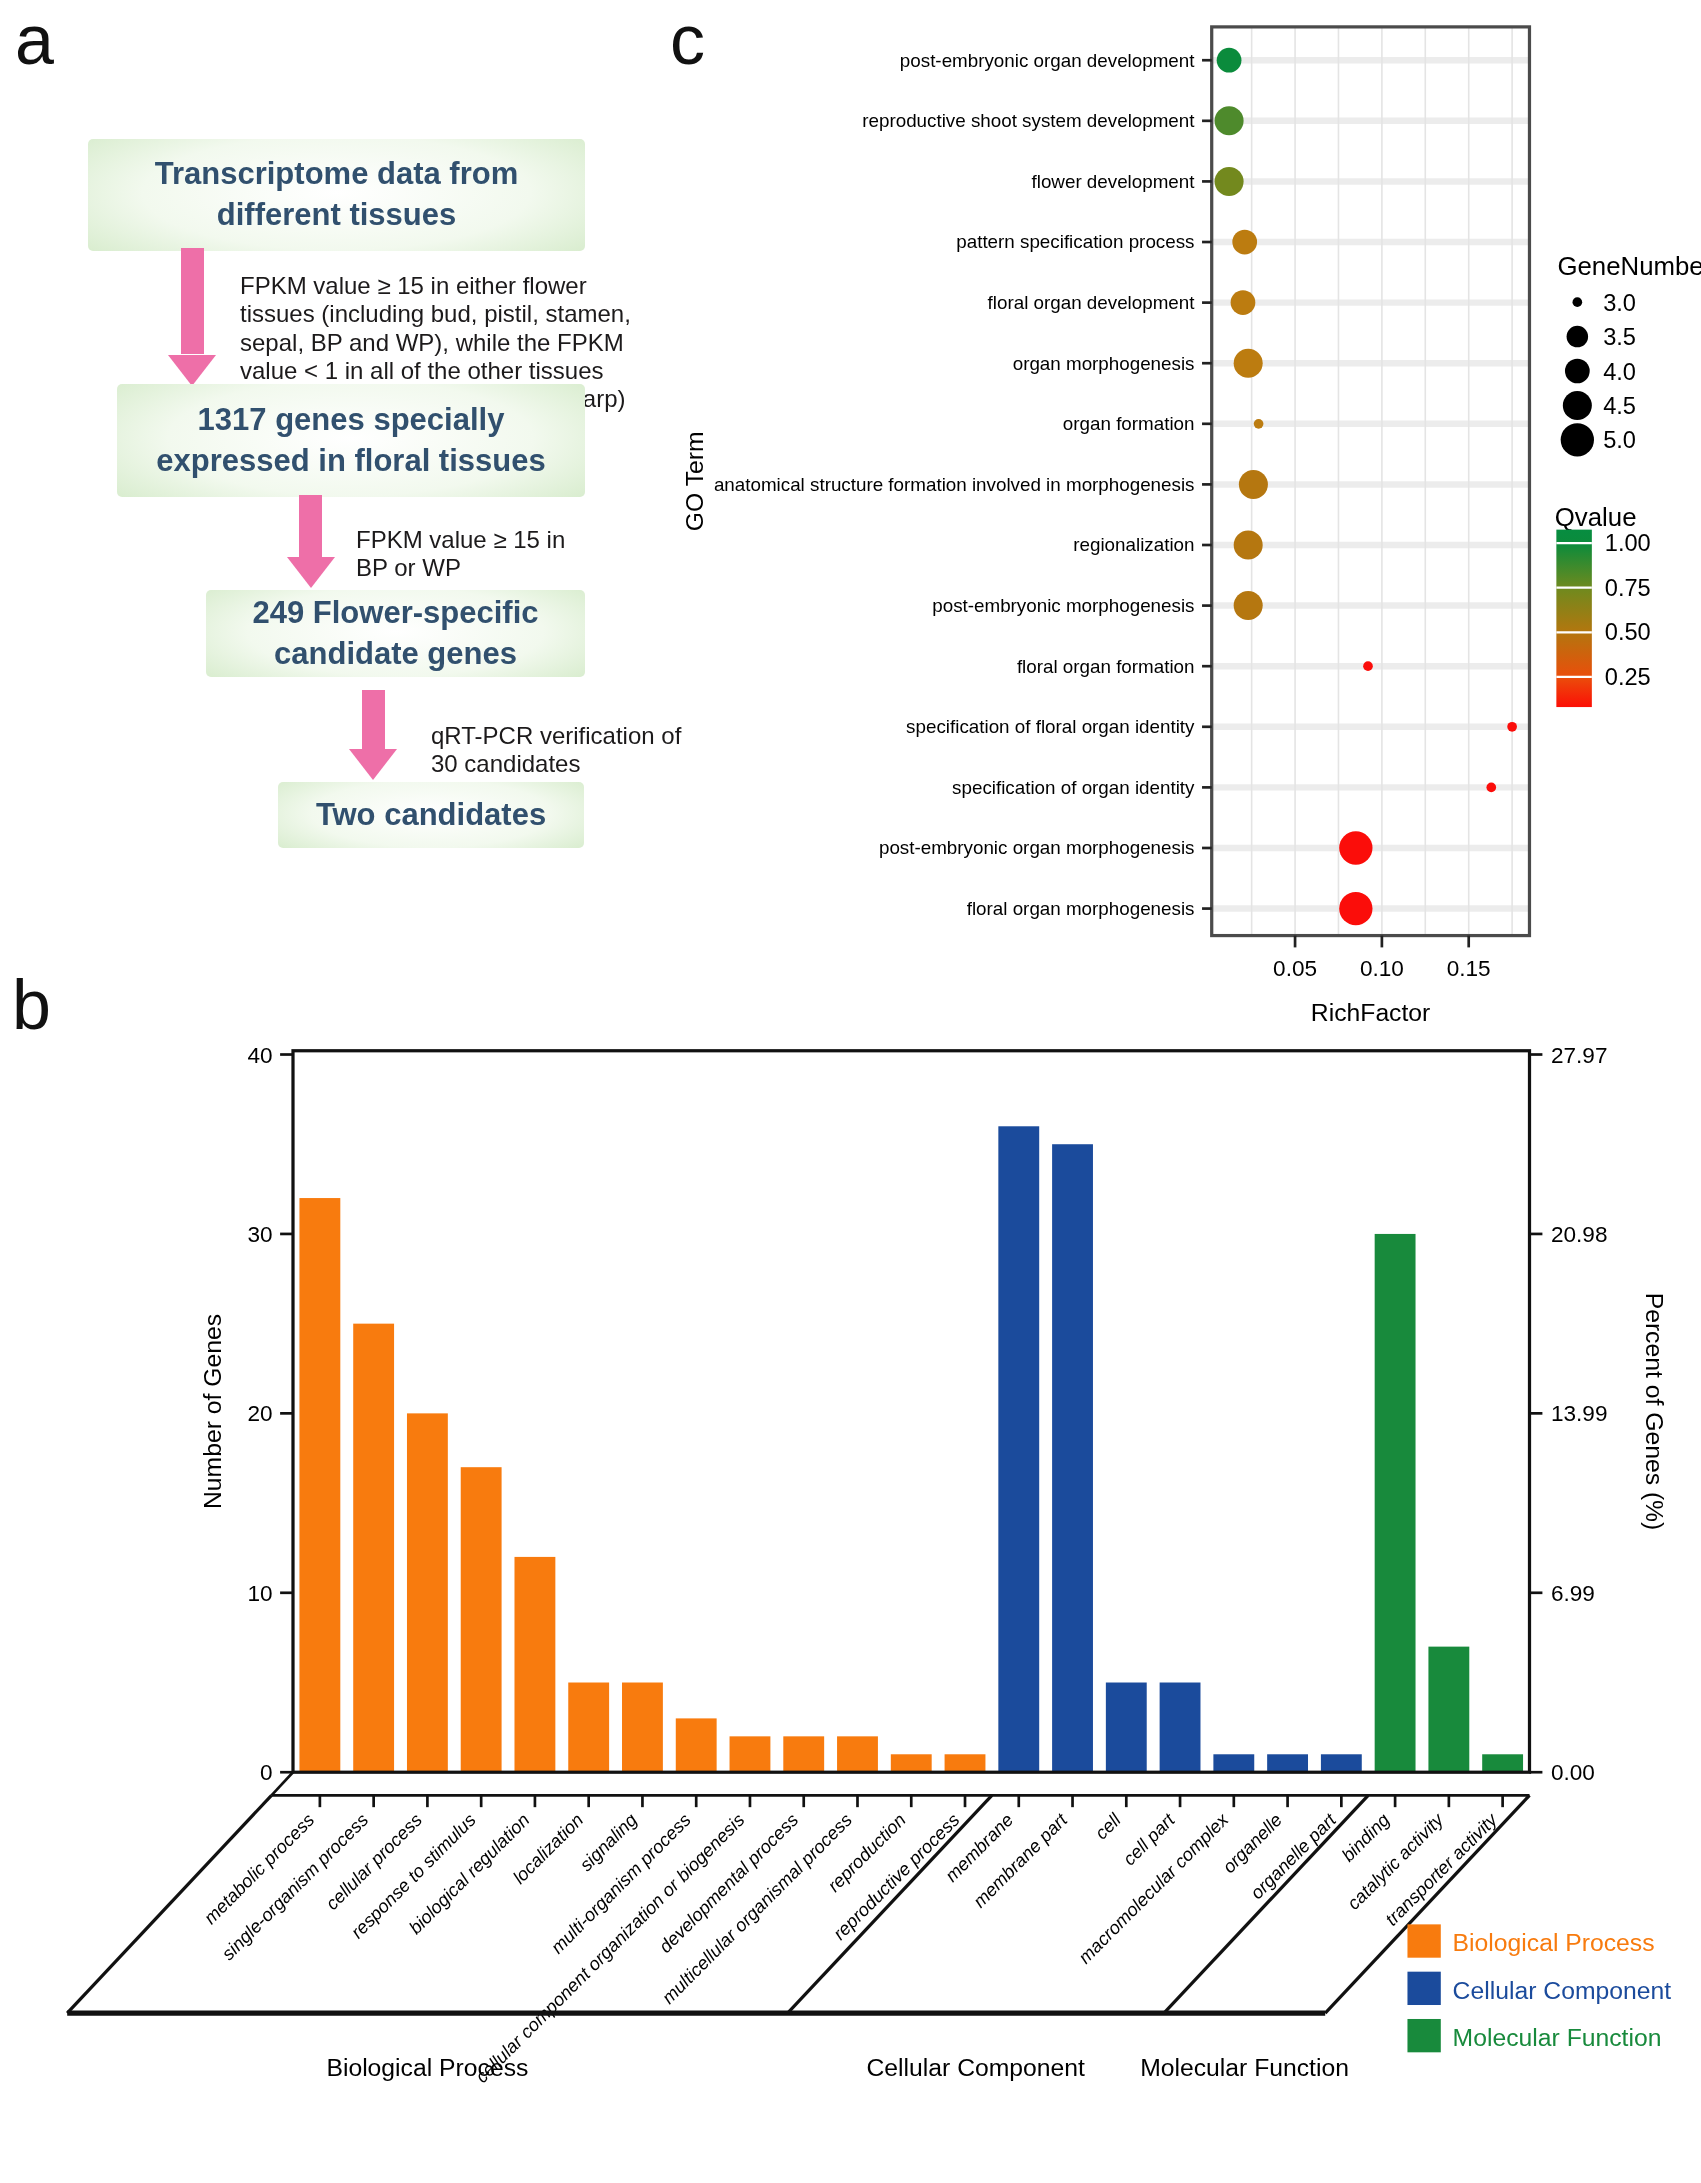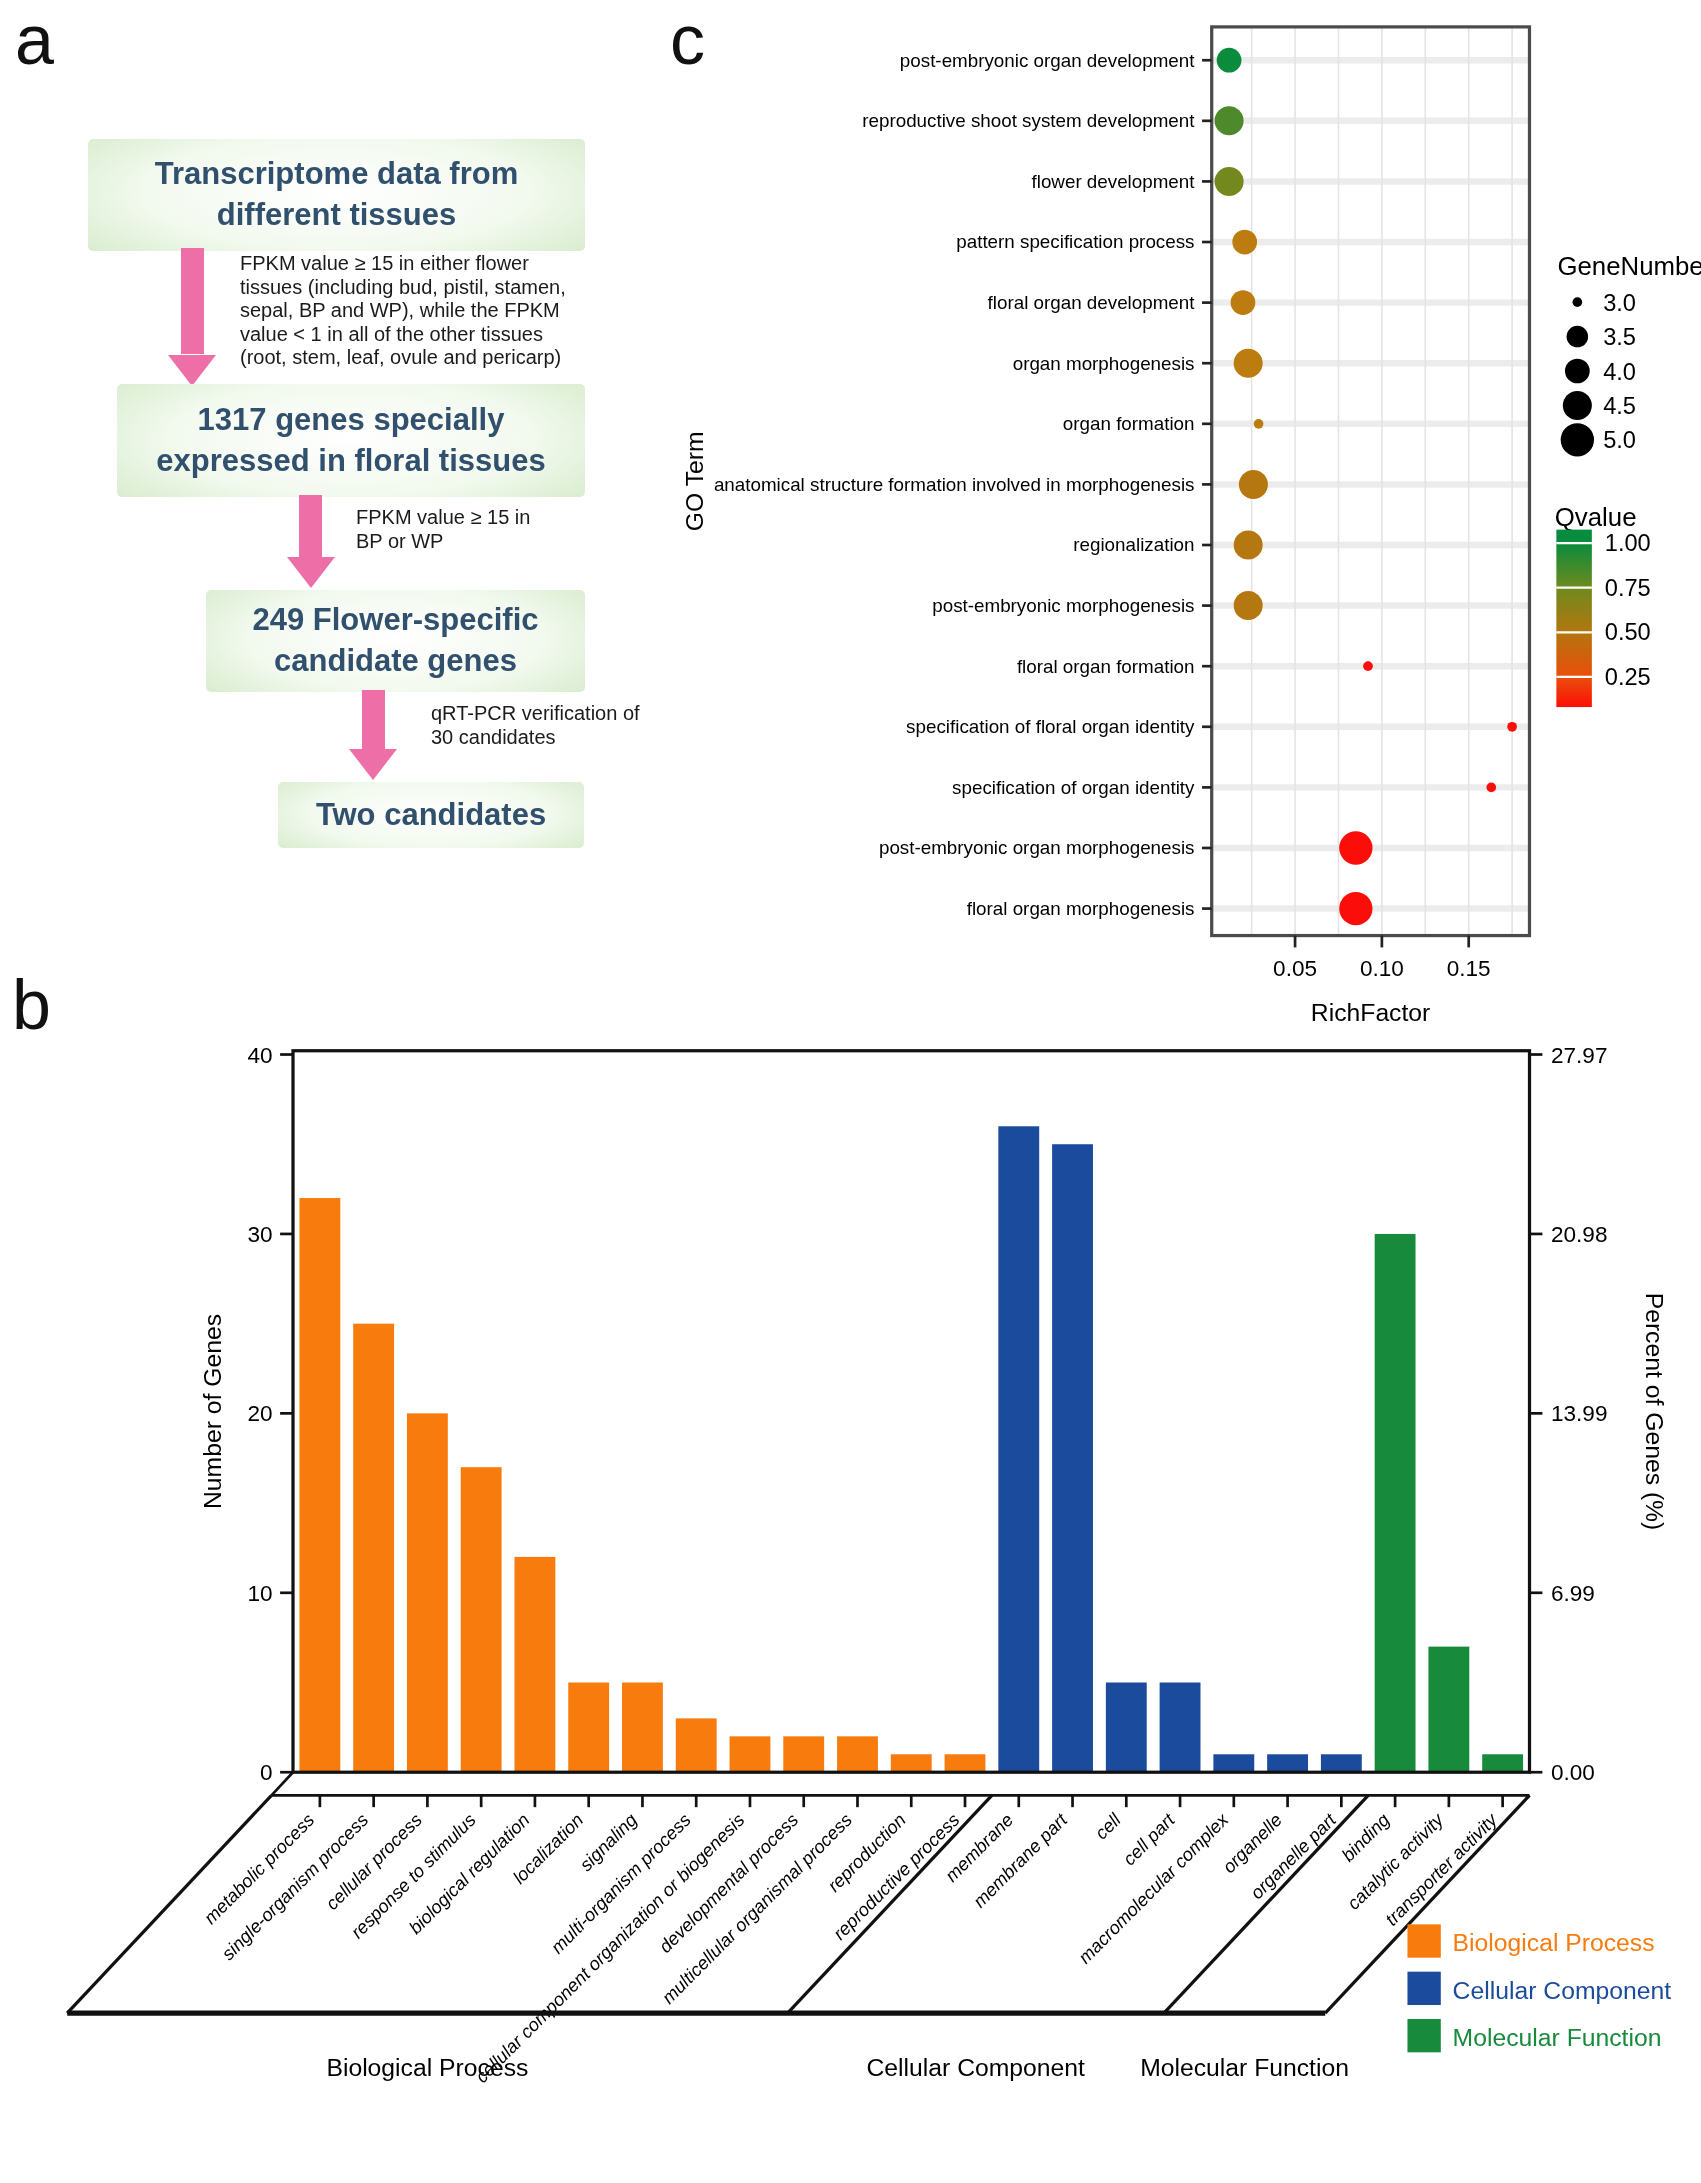--- a/index.html
+++ b/index.html
@@ -8,21 +8,21 @@
   .panel-label{position:absolute;font-size:70px;line-height:1;color:#111111;}
   .flow-box{position:absolute;border-radius:5px;display:flex;flex-direction:column;
             justify-content:center;align-items:center;text-align:center;
             background:radial-gradient(ellipse 130% 170% at 50% 48%,
               #ffffff 0%, #f2f9ee 30%, #cde7c0 58%, #8cc878 78%, #58b244 100%);}
   .flow-line{font-size:31px;font-weight:bold;color:#31506e;line-height:1.32;white-space:nowrap;}
   .arrow-shaft{position:absolute;background:#ee6fa8;}
   .arrow-head{position:absolute;width:0;height:0;
               border-left:24px solid transparent;border-right:24px solid transparent;
               border-top:31px solid #ee6fa8;}
-  .flow-note{position:absolute;font-size:20px;line-height:1.18;color:#1c1a1b;}
+  .flow-note{position:absolute;font-size:24px;line-height:1.18;color:#1c1a1b;margin-top:20px;}
   .flow-note div{white-space:nowrap;}
   .chart-host{position:absolute;}
   svg text{font-family:"Liberation Sans",sans-serif;}
 </style>
 </head>
 <body>
 
 <div class="canvas">
 
   <div class="panel-label" style="left:15px;top:5.4px;">a</div>
@@ -57,21 +57,21 @@
     <div>
       <div class="arrow-shaft" style="left:299px;top:495px;width:22.6px;height:62px;"></div>
       <div class="arrow-head" style="left:287px;top:557px;"></div>
     </div>
 
     <div class="flow-note" style="left:356px;top:506px;">
       <div>FPKM value ≥ 15 in</div>
       <div>BP or WP</div>
     </div>
 
-    <div class="flow-box" style="left:206px;top:590px;width:379px;height:102px;align-items:center;">
+    <div class="flow-box" style="left:206px;top:590px;width:379px;height:87px;align-items:center;">
       <div class="flow-line">249 Flower-specific</div>
       <div class="flow-line">candidate genes</div>
     </div>
 
     <div>
       <div class="arrow-shaft" style="left:362px;top:690px;width:22.6px;height:59px;"></div>
       <div class="arrow-head" style="left:349px;top:749px;"></div>
     </div>
 
     <div class="flow-note" style="left:431px;top:702px;">

